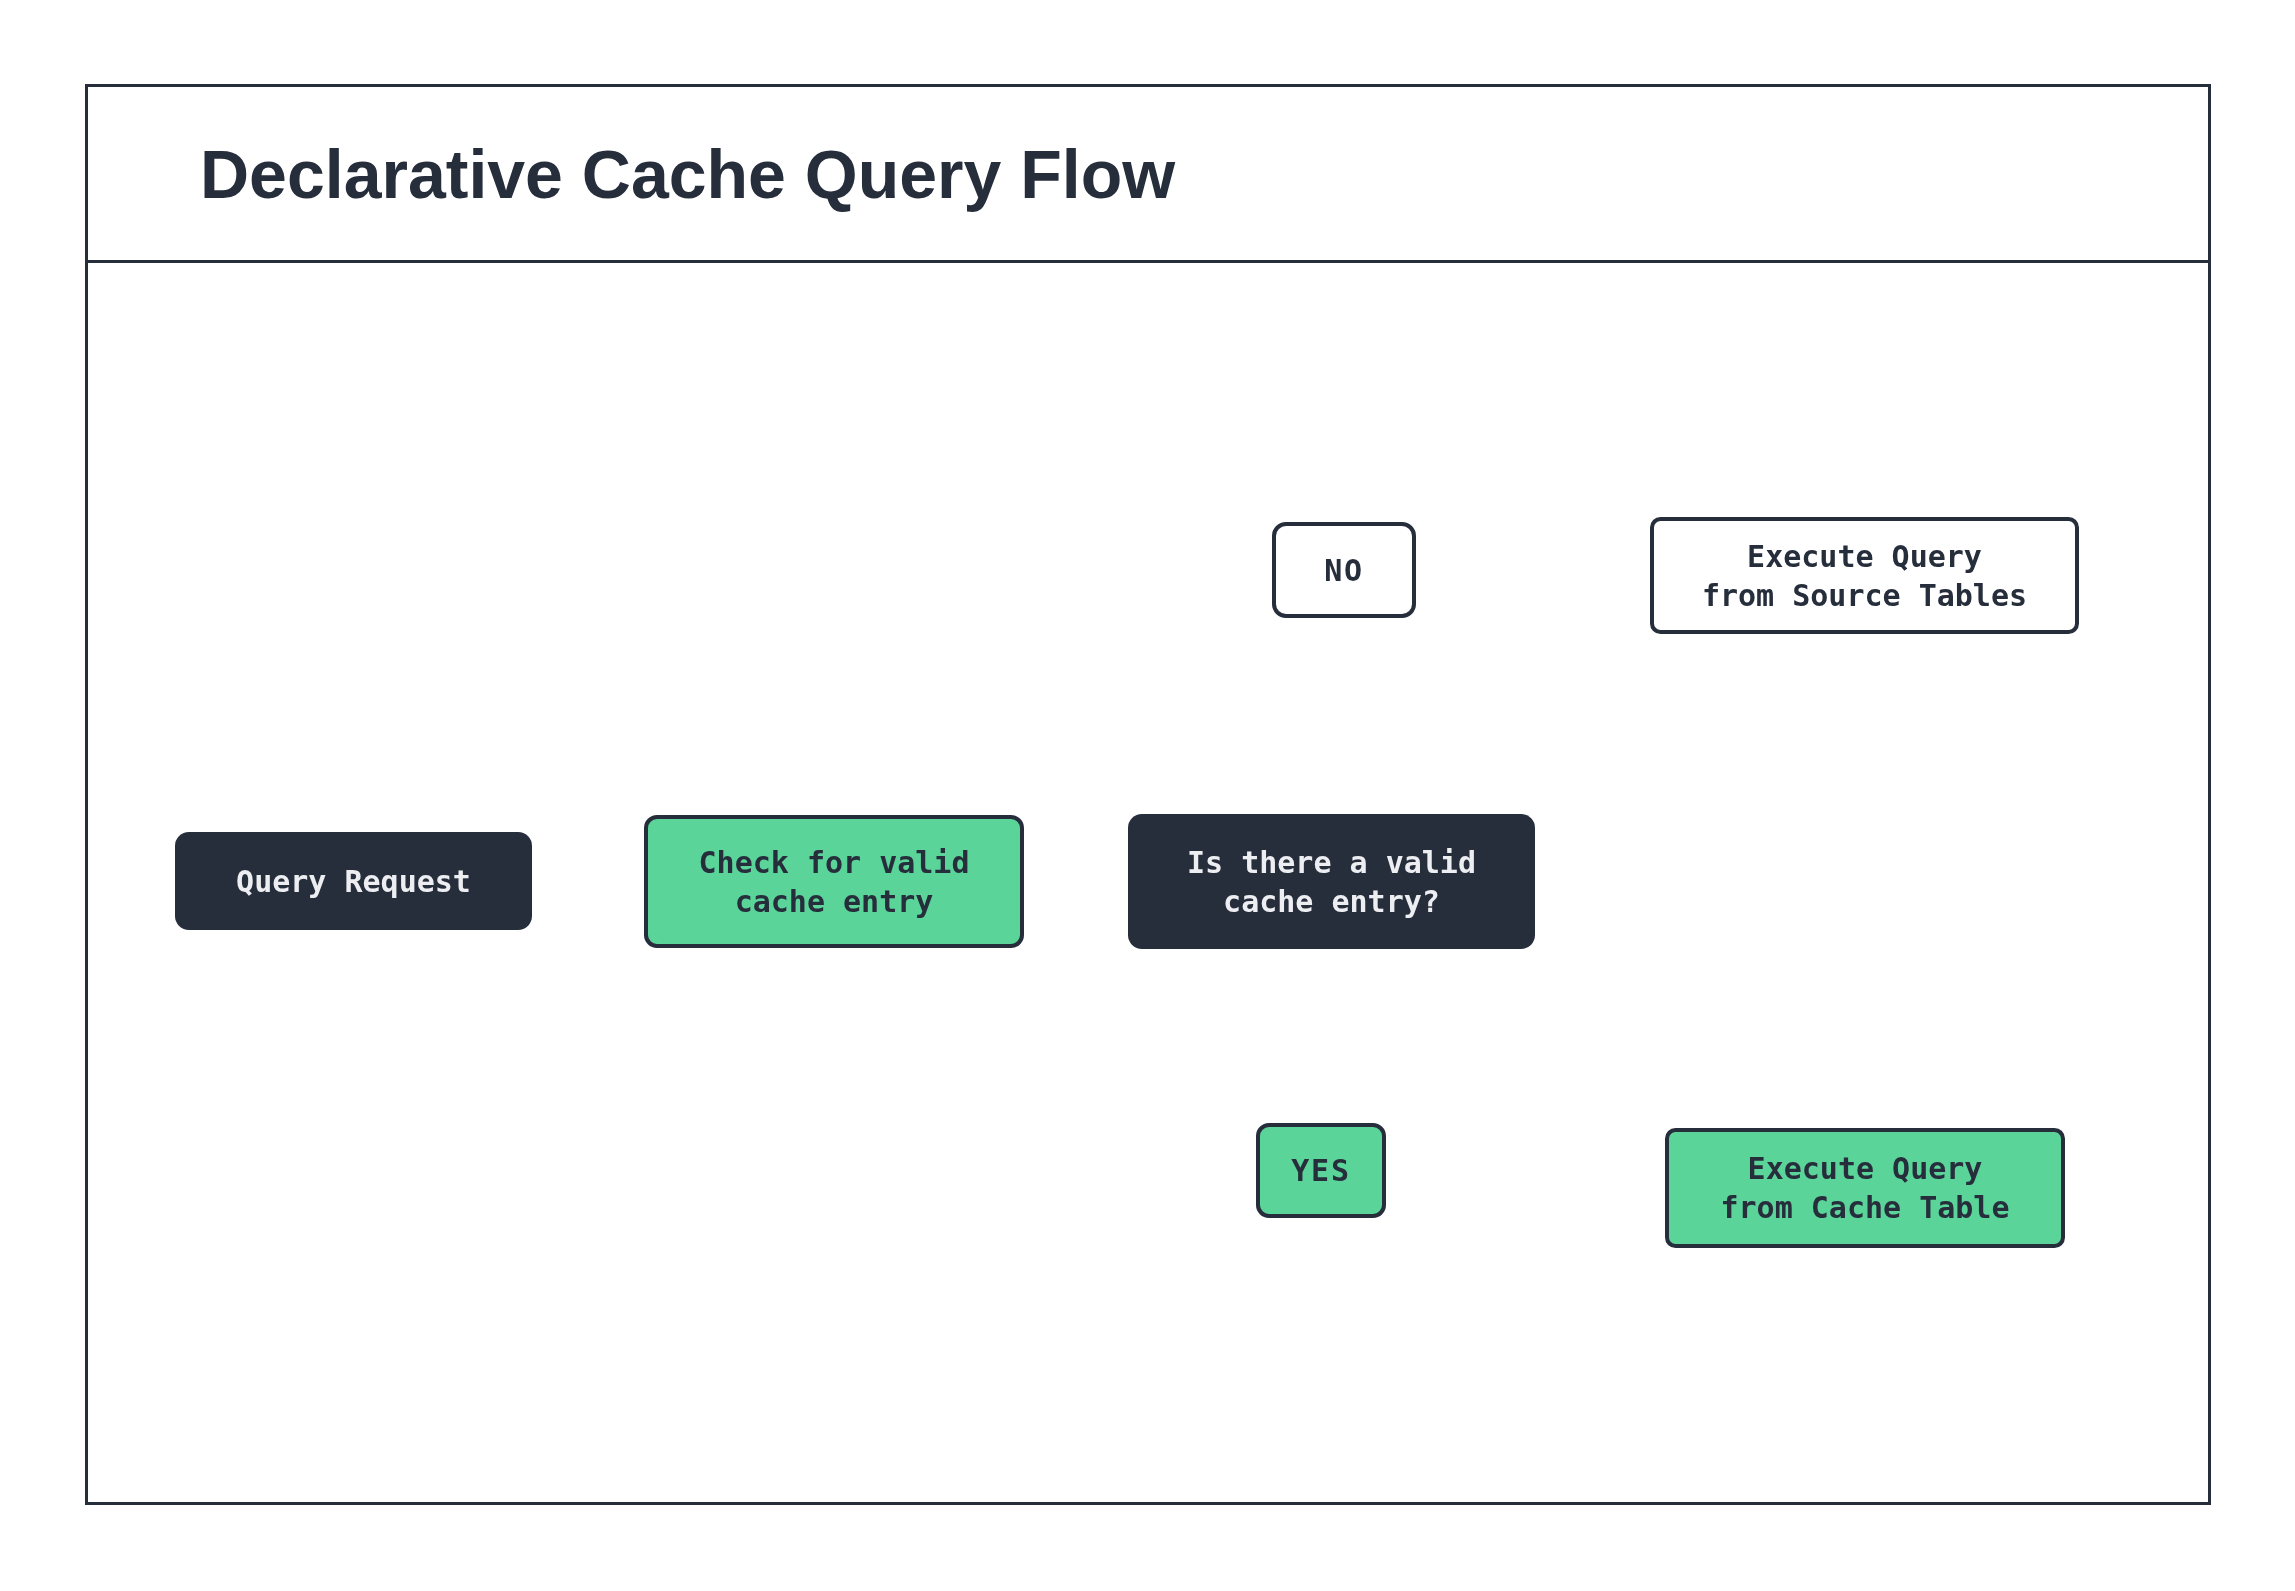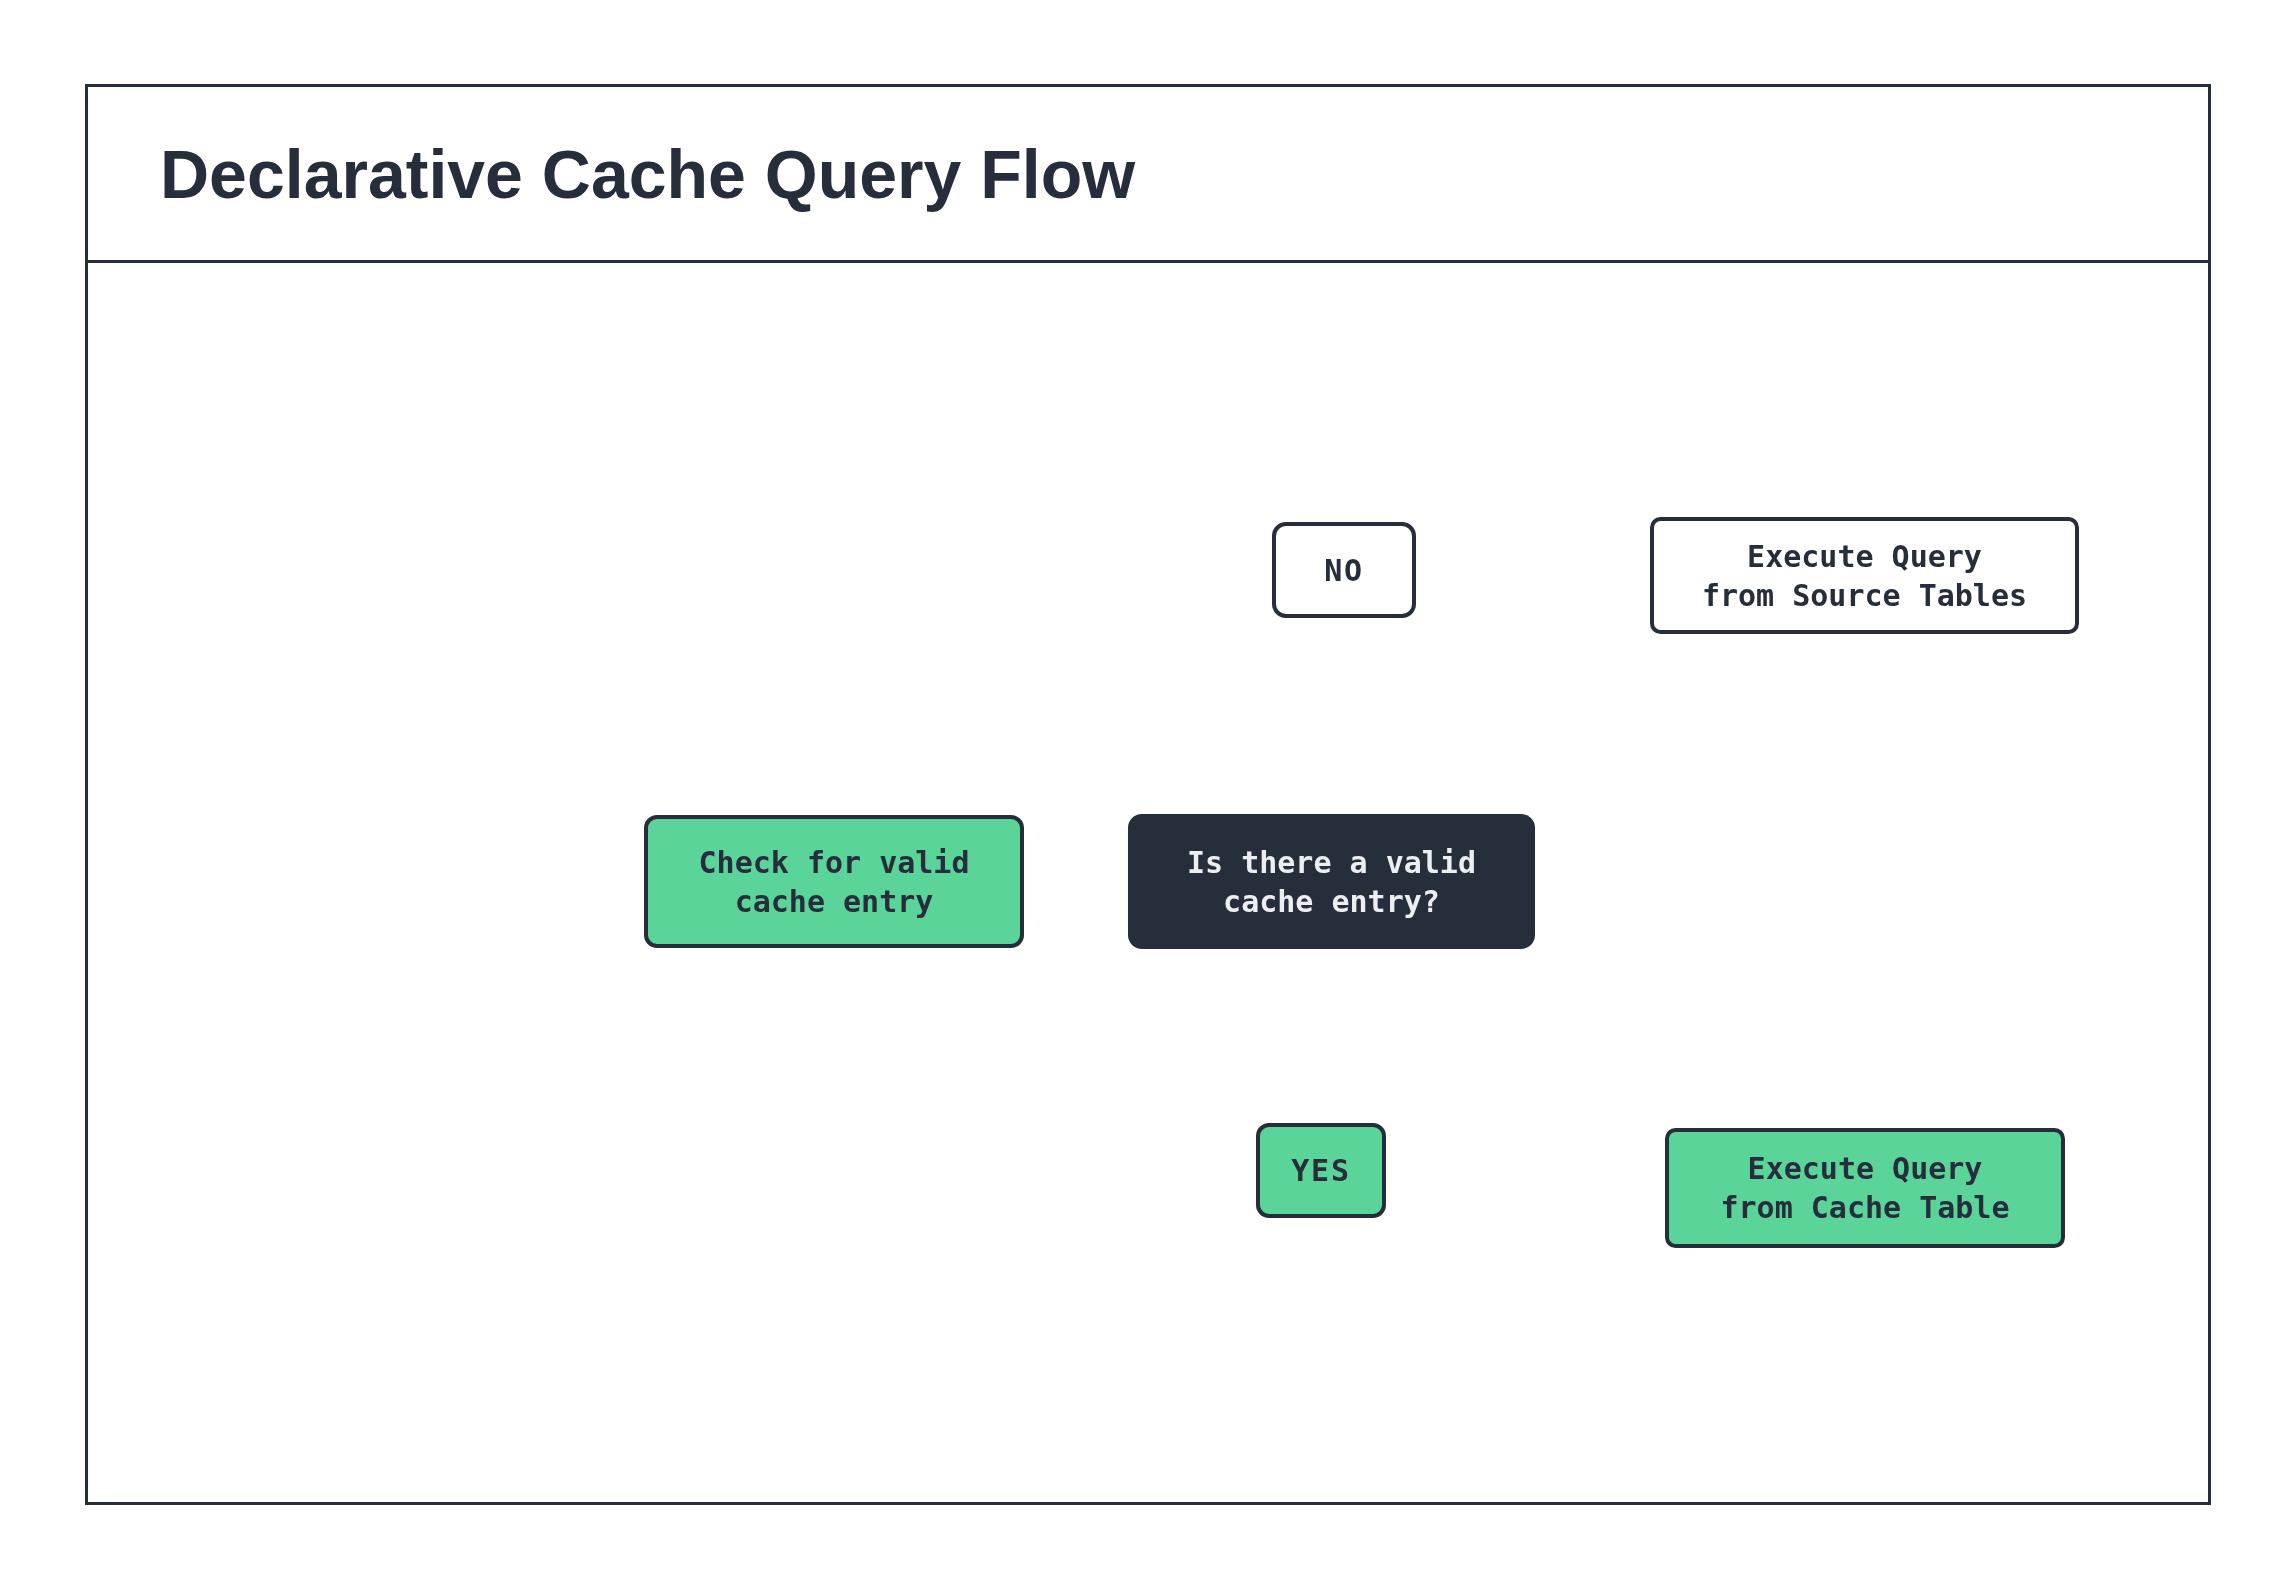--- a/index.html
+++ b/index.html
@@ -13,21 +13,21 @@
   .frame{
     position:absolute;left:85px;top:84px;width:2126px;height:1421px;
     border:3.5px solid var(--dark);box-sizing:border-box;background:var(--white);
   }
   .titlebar{
     position:absolute;left:0;top:0;width:100%;height:176px;
     border-bottom:3.5px solid var(--dark);box-sizing:border-box;
     display:flex;align-items:center;
   }
   .title{
-    margin-left:72px;font-size:68px;font-weight:700;color:var(--dark);
+    margin-left:112px;font-size:68px;font-weight:700;color:var(--dark);
     letter-spacing:0px;font-family:"Liberation Sans",sans-serif;
   }
   .canvas{position:absolute;left:0;top:0;width:2295px;height:1591px;}
   svg.layer{position:absolute;left:0;top:0;}
   .node{
     position:absolute;box-sizing:border-box;
     display:flex;align-items:center;justify-content:center;text-align:center;
     font-family:"DejaVu Sans Mono","Liberation Mono",monospace;
     font-size:30px;font-weight:600;line-height:39px;white-space:pre-line;
   }
@@ -77,20 +77,23 @@
       </g>
     </g>
   </svg>
 
   <div class="frame">
     <div class="titlebar">
       <div class="title">Declarative Cache Query Flow</div>
     </div>
   </div>
 
+  <div class="node dark-node n-query">
+    <span>Query Request</span>
+  </div>
 
   <div class="node green-node n-check">
     <span>Check for valid
 cache entry</span>
   </div>
 
   <div class="node dark-node n-decision">
     <span>Is there a valid
 cache entry?</span>
   </div>

